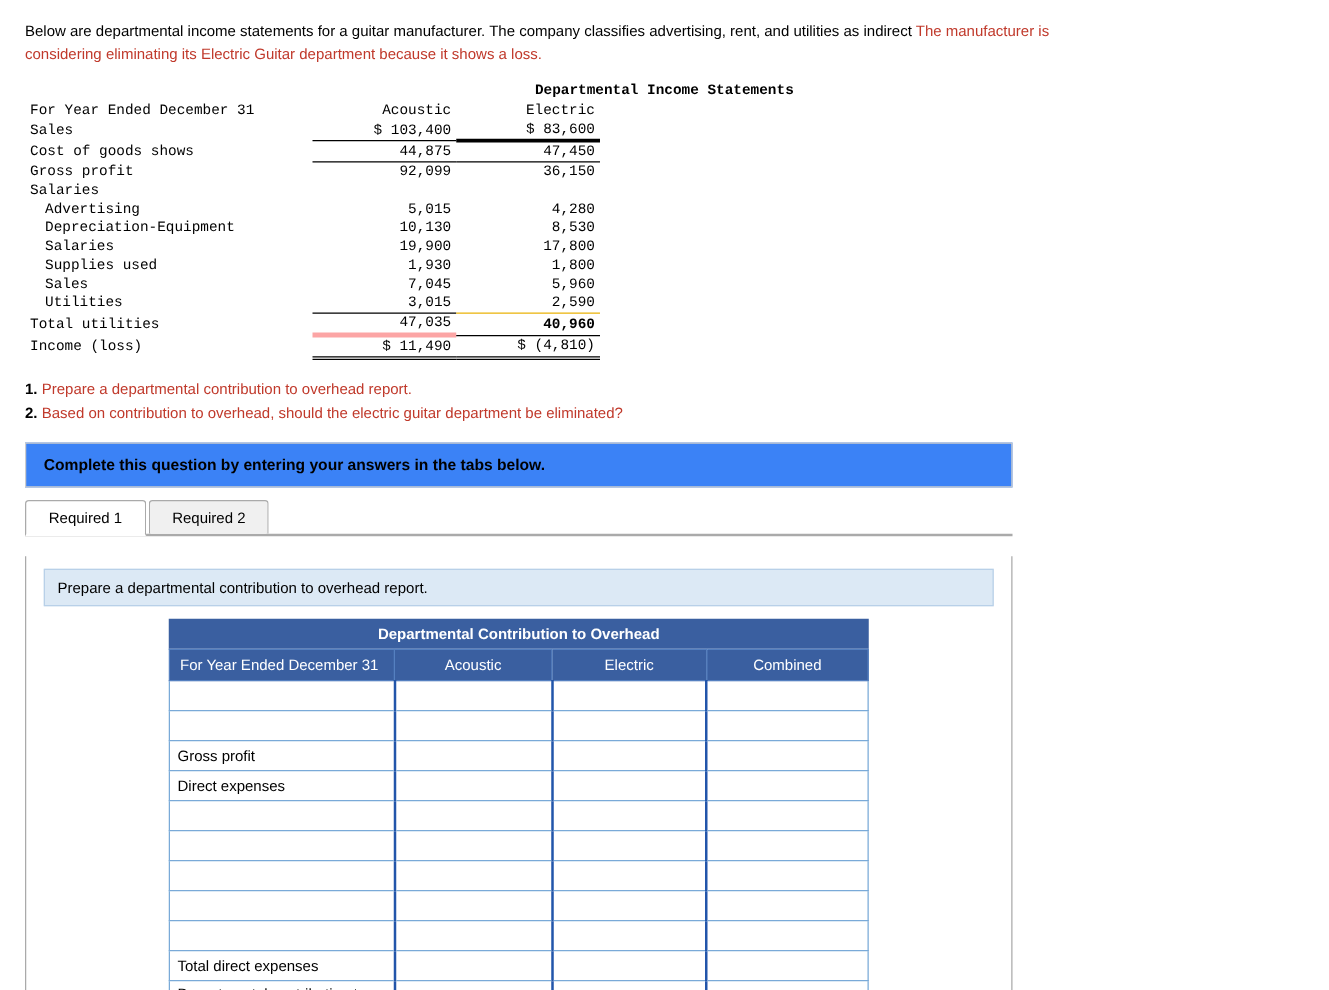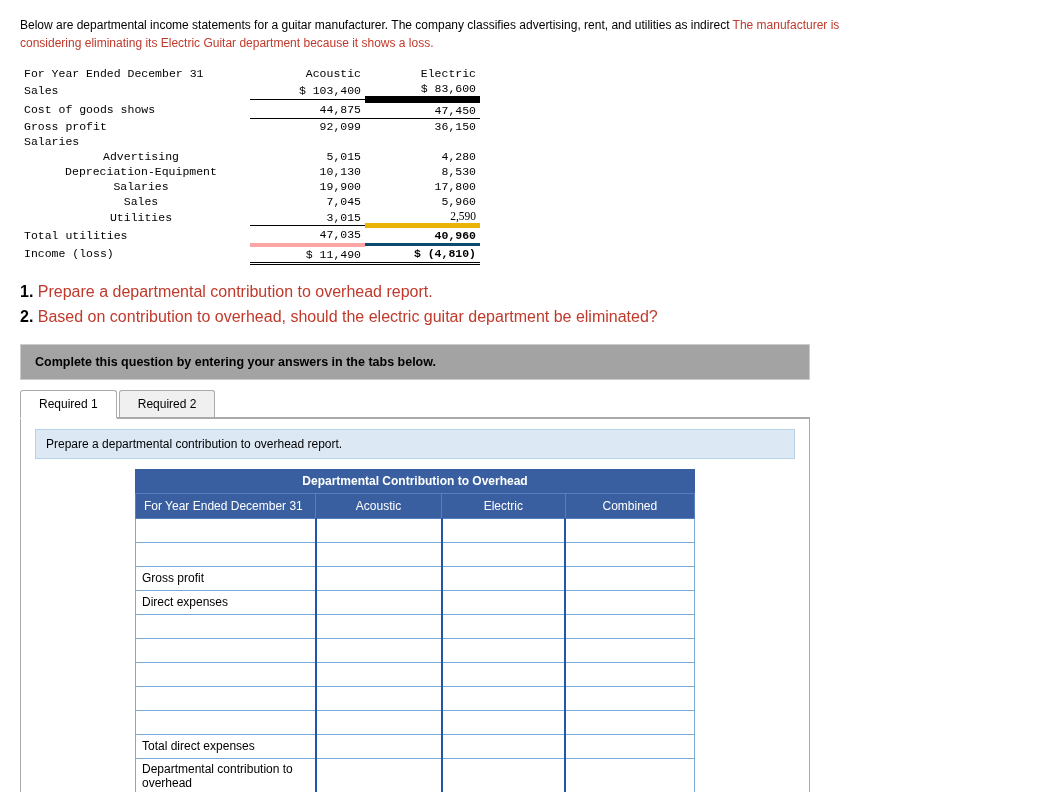--- a/index.html
+++ b/index.html
@@ -41,48 +41,48 @@
     .income-table .label-col {
       width: 200px;
     }
     .income-table .num-col {
       width: 100px;
       text-align: right;
     }
     .income-table .header-row td {
       font-weight: normal;
     }
-    .indent1 { padding-left: 16px !important; text-align: center; }
+    .indent1 { padding-left: 16px !important; }
 
     .questions {
       margin-bottom: 14px;
-      font-size: 16px;
+      font-size: 12px;
       line-height: 1.6;
     }
     .questions .q-num {
       font-weight: bold;
     }
     .questions .q-link {
       color: #c0392b;
     }
 
     .instruction-bar {
-      background: #a3a3a3;
+      background: #3b82f6;
       border: 1px solid #ccc;
       padding: 10px 14px;
       font-size: 12.5px;
       font-weight: bold;
       margin-bottom: 10px;
       max-width: 790px;
     }
 
     .tabs-row {
       display: flex;
       border-bottom: 2px solid #aaa;
-      margin-bottom: 0;
+      margin-bottom: 16px;
       max-width: 790px;
     }
     .tab {
       border: 1px solid #aaa;
       border-bottom: none;
       background: #f0f0f0;
       padding: 6px 18px;
       cursor: pointer;
       font-size: 12px;
       margin-right: 2px;
@@ -169,32 +169,33 @@
   </style>
 </head>
 <body>
 
 <div class="intro-text">
   <span>Below are departmental income statements for a guitar manufacturer. The company classifies advertising, rent, and utilities as indirect</span>
   <span class="highlight"> The manufacturer is considering eliminating its Electric Guitar department because it shows a loss.</span>
 </div>
 
 <div class="income-table-wrapper">
+  <div class="income-table-title">Departmental Income Statements</div>
   <table class="income-table">
     <tbody>
         <tr class="header-row">
       <td class="label-col">For Year Ended December 31</td>
       <td class="num-col">Acoustic</td>
       <td class="num-col">Electric</td>
     </tr>
 
     <tr>
       <td class="label-col">Sales</td>
       <td class="num-col" style="border-bottom:1px solid #000;">$ 103,400</td>
-      <td class="num-col" style="border-bottom:7px solid #000000;">$ 83,600</td>
+      <td class="num-col" style="border-bottom:3px solid #000000;">$ 83,600</td>
     </tr>
 
     <tr>
       <td class="label-col">Cost of goods shows</td>
       <td class="num-col" style="border-bottom:1px solid #000;">44,875</td>
       <td class="num-col" style="border-bottom:1px solid #000;">47,450</td>
     </tr>
 
     <tr>
       <td class="label-col">Gross profit</td>
@@ -219,43 +220,48 @@
       <td class="num-col">10,130</td>
       <td class="num-col">8,530</td>
     </tr>
 
     <tr>
       <td class="label-col indent1">Salaries</td>
       <td class="num-col">19,900</td>
       <td class="num-col">17,800</td>
     </tr>
 
+    <tr>
+      <td class="label-col indent1">Supplies used</td>
+      <td class="num-col">1,930</td>
+      <td class="num-col">1,800</td>
+    </tr>
 
     <tr>
       <td class="label-col indent1">Sales</td>
       <td class="num-col">7,045</td>
       <td class="num-col">5,960</td>
     </tr>
 
     <tr>
       <td class="label-col indent1">Utilities</td>
       <td class="num-col" style="border-bottom:1px solid #000;">3,015</td>
-      <td class="num-col" style="border-bottom:5px solid #eab308;font-family:Liberation Serif, serif;">2,590</td>
+      <td class="num-col" style="border-bottom:1px solid #eab308;">2,590</td>
     </tr>
 
     <tr>
       <td class="label-col">Total utilities</td>
       <td class="num-col" style="border-bottom:1px solid #000;">47,035</td>
       <td class="num-col" style="border-bottom:1px solid #000;font-weight:bold;">40,960</td>
     </tr>
 
     <tr>
       <td class="label-col">Income (loss)</td>
       <td class="num-col" style="border-top:4px solid #fca5a5; border-bottom:3px double #000;">$ 11,490</td>
-      <td class="num-col" style="border-top:3px solid #0c4a6e; border-bottom:3px double #000;font-weight:bold;">$ (4,810)</td>
+      <td class="num-col" style="border-top:1px solid #0c4a6e; border-bottom:3px double #000;">$ (4,810)</td>
     </tr>
   </tbody>
     </table>
 </div>
 
 <div class="questions">
   <div>
     <span class="q-num">1.</span>
     <span class="q-link"> Prepare a departmental contribution to overhead report.</span>
   </div>

